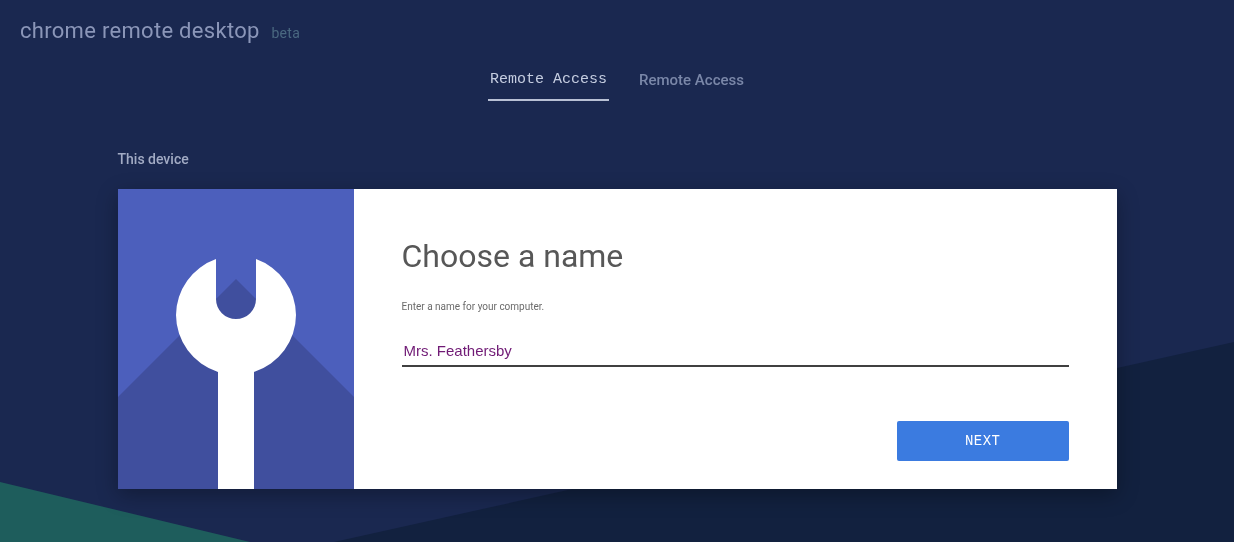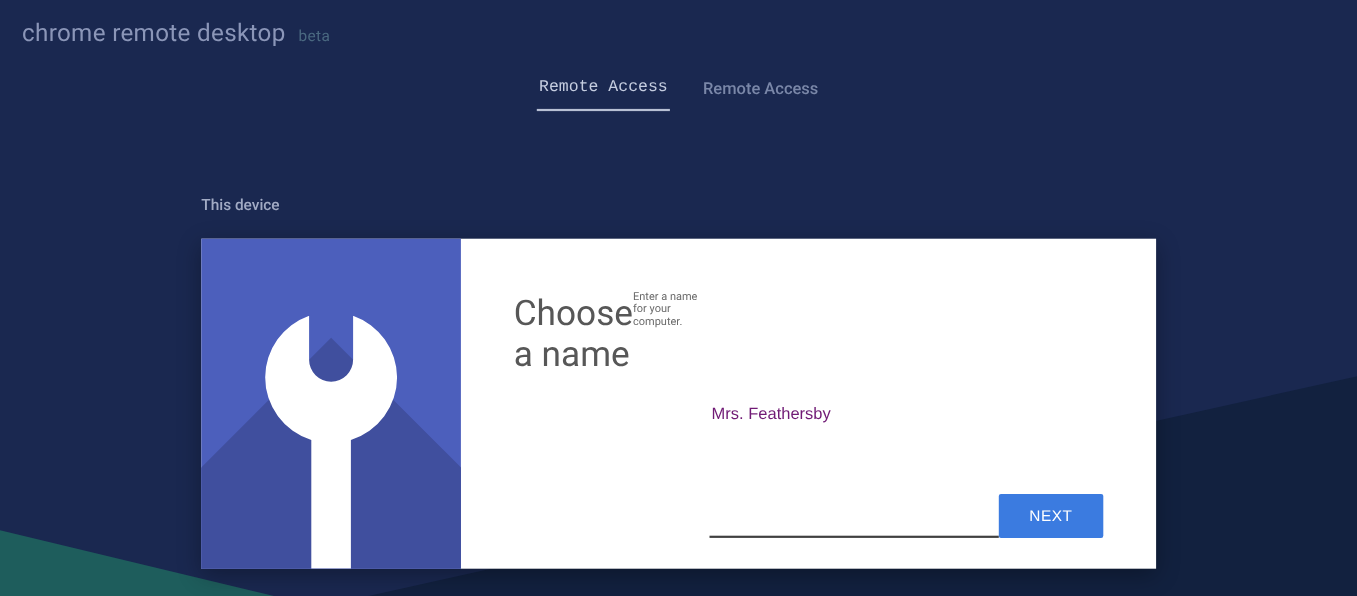--- a/index.html
+++ b/index.html
@@ -58,22 +58,22 @@
       font-family: Liberation Mono, monospace;
     }
     .tab.active::after {
       content: '';
       position: absolute;
       left: 0; right: 0; bottom: 0;
       height: 2px;
       background: #b8c0d4;
     }
     .container {
-      width: 868px;
-      margin: 78px auto 0 auto;
+      width: 999px;
+      margin: 50px auto 0 auto;
       position: relative;
       z-index: 2;
     }
     .section-label {
       color: #a2abc4;
       font-size: 14px;
       font-weight: 500;
       margin-bottom: 22px;
     }
     .card {
@@ -101,20 +101,21 @@
       position: absolute;
       top: 70px;
       left: 58px;
       width: 120px;
       height: 230px;
     }
     .card-content {
       flex: 1;
       padding: 48px 48px 28px 48px;
       display: flex;
+      flex-direction: column;
     }
     .card-title {
       font-size: 32px;
       color: #575757;
       font-weight: 400;
       margin-bottom: 26px;
     }
     .card-subtitle {
       font-size: 10px;
       color: #6b6b6b;
@@ -136,23 +137,24 @@
       justify-content: flex-end;
       padding-top: 30px;
     }
     .next-btn {
       background: #3b7be0;
       color: #fff;
       border: none;
       font-size: 14px;
       font-weight: 500;
       letter-spacing: 0.5px;
-      padding: 12px 28px;
+      padding: 12px 68px;
       cursor: pointer;
       border-radius: 2px;
+      font-family: Liberation Mono, monospace;
     }
   </style>
 </head>
 <body>
 
 <div class="bg-tri-1"></div>
 <div class="bg-tri-2"></div>
 
 <div class="header">
   <span class="logo">

